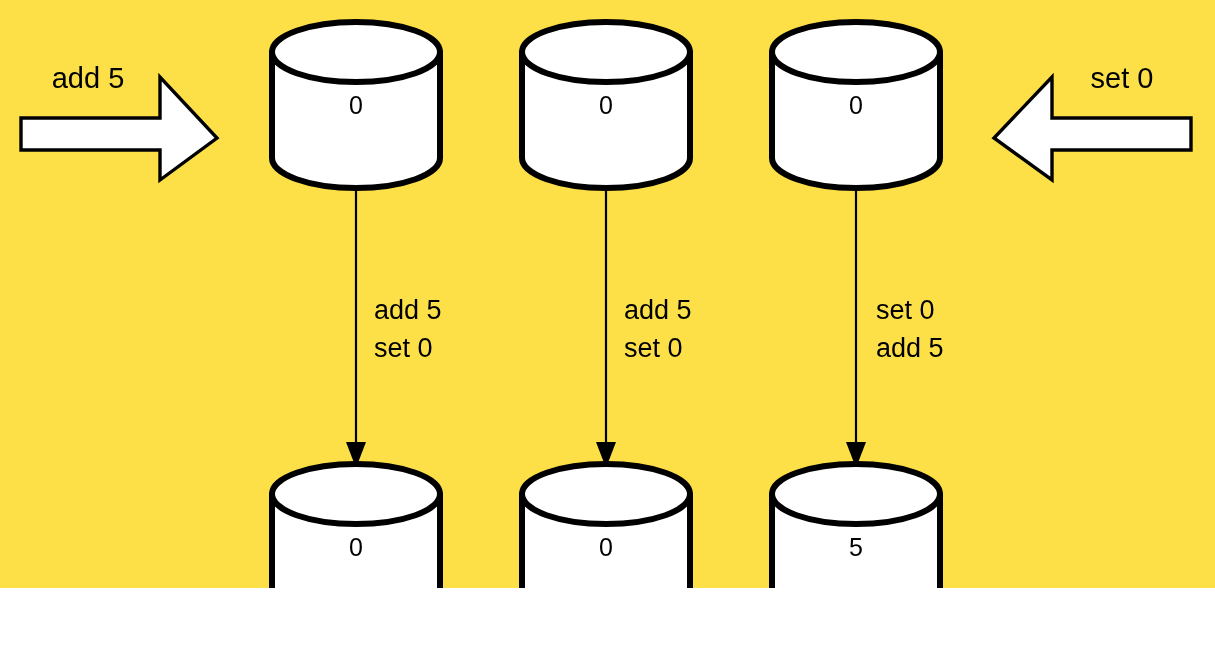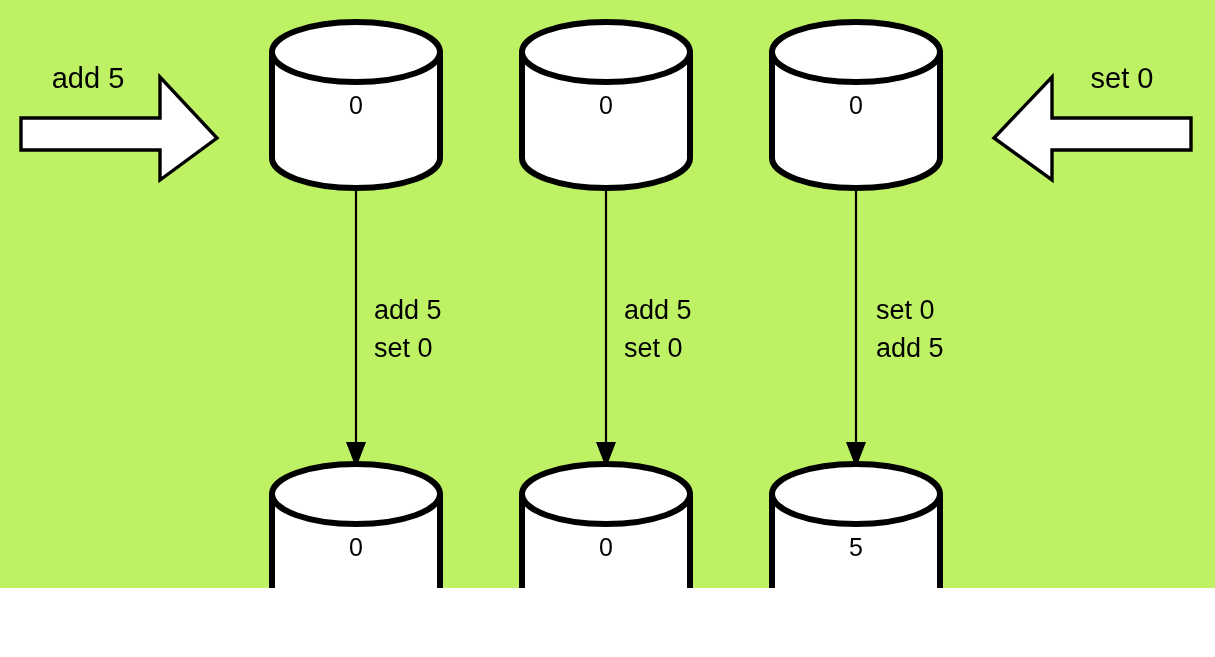--- a/index.html
+++ b/index.html
@@ -8,21 +8,21 @@
     background: #ffffff;
   }
   body {
     font-family: "Liberation Sans", sans-serif;
     color: #000000;
   }
   #canvas {
     position: relative;
     width: 1215px;
     height: 588px;
-    background: #bef264;
+    background: #fde047;
     overflow: hidden;
   }
   #diagram-svg {
     position: absolute;
     left: 0;
     top: 0;
     width: 1215px;
     height: 657px;
   }
   .node-label {

